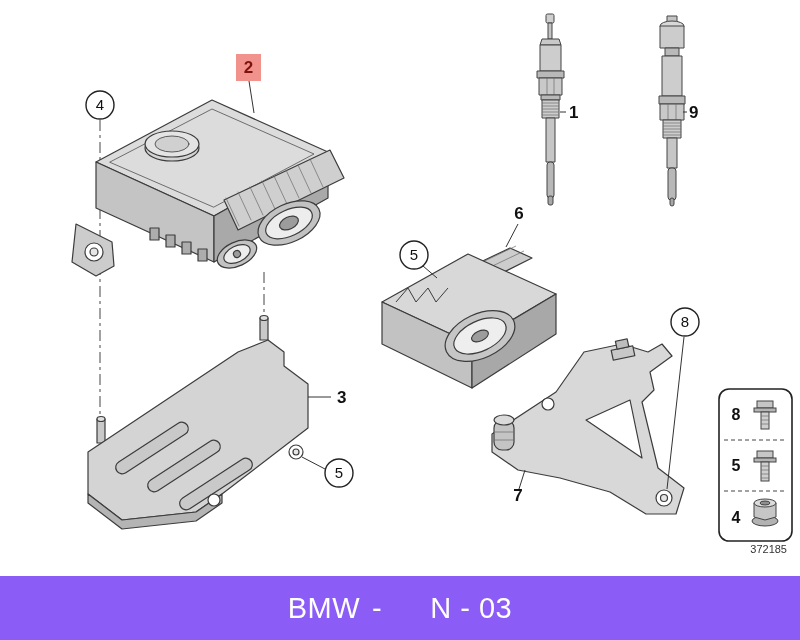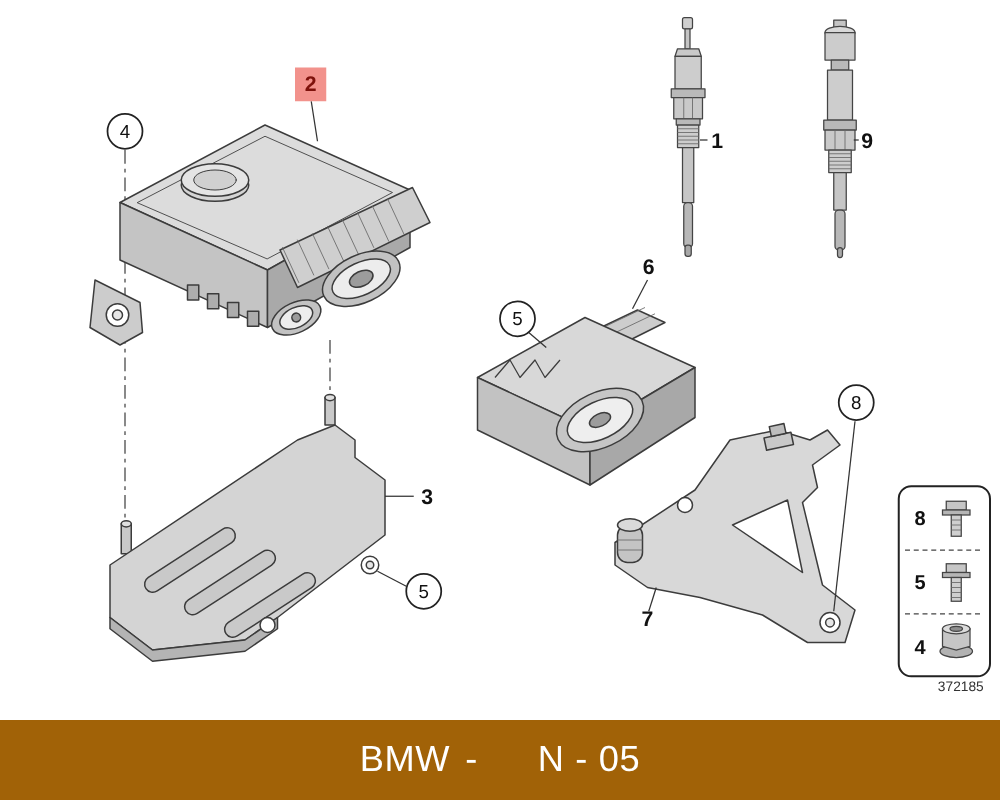--- a/index.html
+++ b/index.html
@@ -21,21 +21,21 @@
   .leader  { stroke:#333; stroke-width:1; fill:none; }
   .axis    { stroke:#444; stroke-width:1; stroke-dasharray:11 4 3 4; fill:none; }
   .legend-box { fill:#fff; stroke:#222; stroke-width:1.6; }
   .legend-sep { stroke:#444; stroke-width:1; stroke-dasharray:4 3; }
   .legend-num { font-size:16px; font-weight:bold; fill:#111; }
   .dwgno   { font-size:11px; fill:#333; }
   .shade   { stroke:#6a6a6a; stroke-width:.7; }
 
   .footer {
     position:absolute; left:0; bottom:0; width:800px; height:64px;
-    background:#a16207; color:#fff;
+    background:#8b5cf6; color:#fff;
     display:flex; align-items:center; justify-content:center; gap:48px;
     font-size:29px; letter-spacing:.5px;
   }
   .footer .pn { display:flex; gap:12px; }
 </style>
 </head>
 <body>
 
 <div class="stage">
 
@@ -310,16 +310,16 @@
   </g>
 
   <text class="dwgno" x="787" y="553" text-anchor="end">372185</text>
 </svg>
 
   <div class="footer">
     <span class="pn">
       <span>BMW</span>
       <span>-</span>
     </span>
-    <span>N - 05</span>
+    <span>N - 03</span>
   </div>
 
 </div>
 
 </body></html>

